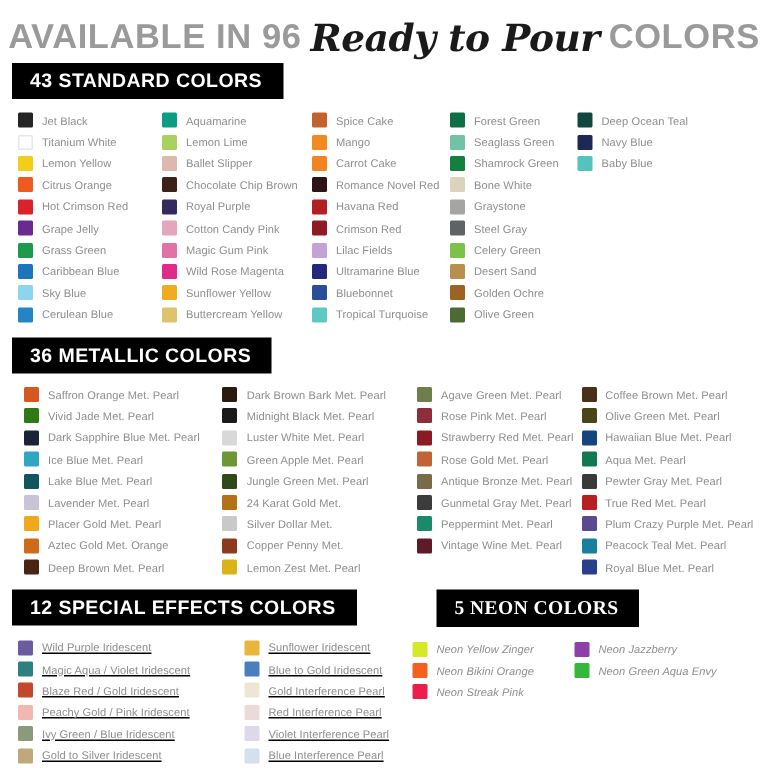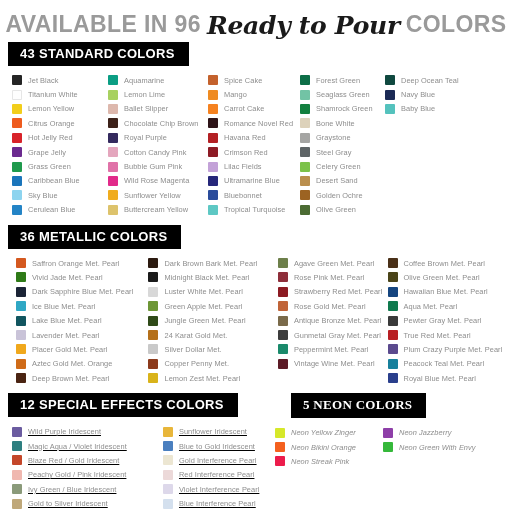--- a/index.html
+++ b/index.html
@@ -130,21 +130,21 @@
           <div class="item">
             <span class="sw" style="background: rgb(242, 206, 27);"></span>
             <span class="lbl">Lemon Yellow</span>
           </div>
           <div class="item">
             <span class="sw" style="background: rgb(238, 91, 30);"></span>
             <span class="lbl">Citrus Orange</span>
           </div>
           <div class="item">
             <span class="sw" style="background: rgb(216, 35, 42);"></span>
-            <span class="lbl">Hot Jelly Red</span>
+            <span class="lbl">Hot Crimson Red</span>
           </div>
           <div class="item">
             <span class="sw" style="background: rgb(107, 42, 143);"></span>
             <span class="lbl">Grape Jelly</span>
           </div>
           <div class="item">
             <span class="sw" style="background: rgb(31, 154, 77);"></span>
             <span class="lbl">Grass Green</span>
           </div>
           <div class="item">
@@ -180,21 +180,21 @@
           <div class="item">
             <span class="sw" style="background: rgb(52, 42, 94);"></span>
             <span class="lbl">Royal Purple</span>
           </div>
           <div class="item">
             <span class="sw" style="background: rgb(228, 166, 189);"></span>
             <span class="lbl">Cotton Candy Pink</span>
           </div>
           <div class="item">
             <span class="sw" style="background: rgb(224, 114, 168);"></span>
-            <span class="lbl">Bubble Gum Pink</span>
+            <span class="lbl">Magic Gum Pink</span>
           </div>
           <div class="item">
             <span class="sw" style="background: rgb(225, 42, 138);"></span>
             <span class="lbl">Wild Rose Magenta</span>
           </div>
           <div class="item">
             <span class="sw" style="background: rgb(240, 172, 30);"></span>
             <span class="lbl">Sunflower Yellow</span>
           </div>
           <div class="item">
@@ -536,20 +536,20 @@
               <span class="lbl">Neon Streak Pink</span>
             </div>
           </div>
           <div class="col">
             <div class="item">
               <span class="sw" style="background: rgb(142, 63, 168);"></span>
               <span class="lbl">Neon Jazzberry</span>
             </div>
             <div class="item">
               <span class="sw" style="background: rgb(53, 184, 58);"></span>
-              <span class="lbl">Neon Green With Envy</span>
+              <span class="lbl">Neon Green Aqua Envy</span>
             </div>
           </div>
         </div>
     </div>
   </div>
 
 </div>
 
 </body></html>

